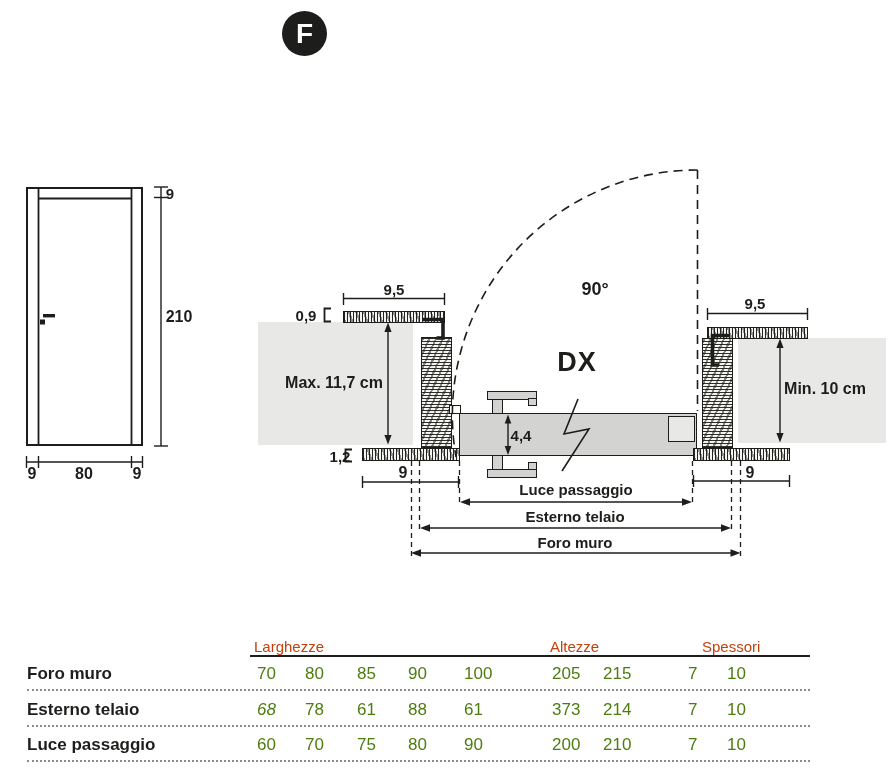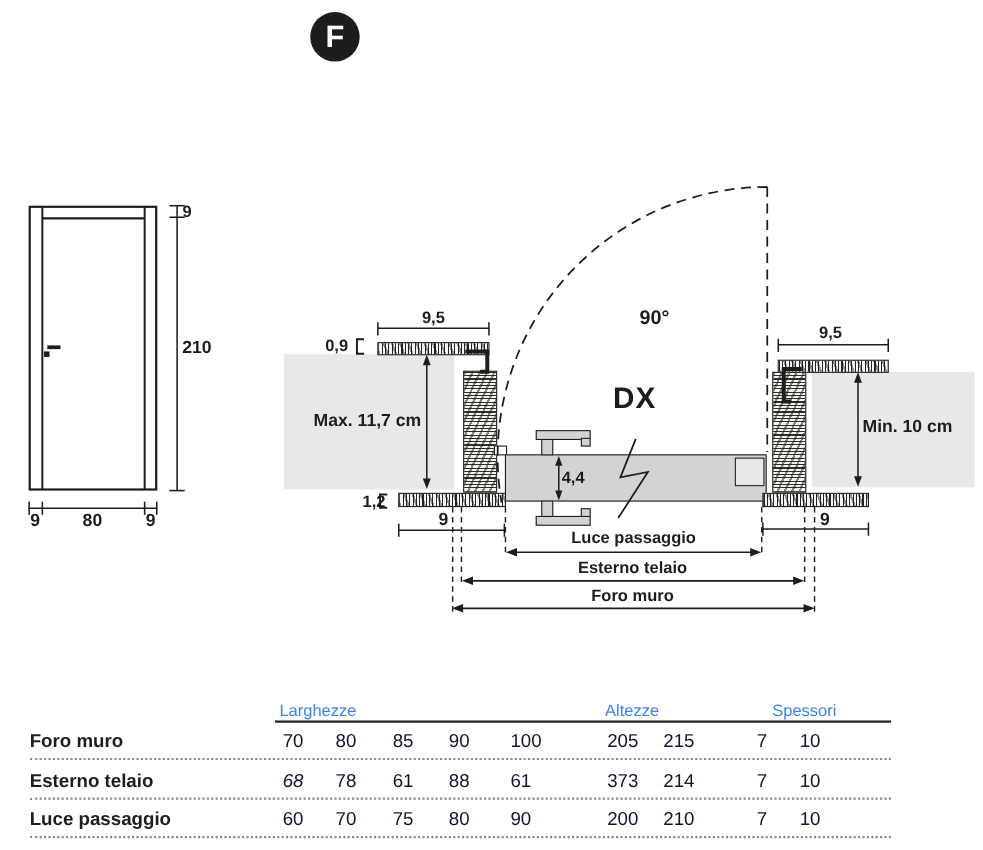--- a/index.html
+++ b/index.html
@@ -27,23 +27,23 @@
     background:
       repeating-linear-gradient(0deg, rgba(25,25,23,.9) 0 1px, rgba(255,255,255,0) 1px 3px),
       repeating-linear-gradient(115deg, rgba(25,25,23,.5) 0 2px, rgba(255,255,255,0) 2px 6px),
       #f5f4f0;}
   .rebate{position:absolute;background:#fff;border:1.5px solid #1d1d1b;box-sizing:border-box;}
   .hinge{position:absolute;background:#e8e8e6;border:1.6px solid #1d1d1b;box-sizing:border-box;}
   .frame-outline{position:absolute;border:2px solid #1d1d1b;box-sizing:border-box;background:#fff;}
   svg.overlay{position:absolute;left:0;top:0;pointer-events:none;}
   
   .t-title{position:absolute;left:27px;top:620px;font-size:16px;font-weight:bold;letter-spacing:.4px;}
-  .thead{position:absolute;top:638px;font-size:15px;color:#3b82f6;}
+  .thead{position:absolute;top:638px;font-size:15px;color:#c2410c;}
   .trowlbl{position:absolute;font-size:17px;font-weight:bold;color:#1d1d1b;left:27px;}
-  .tnum{position:absolute;font-size:17px;color:#0f172a;}
+  .tnum{position:absolute;font-size:17px;color:#4d7c0f;}
   .solidline{position:absolute;left:250px;top:655px;width:560px;height:2px;background:#1d1d1b;}
   .dotline{position:absolute;left:27px;width:783px;height:0;border-top:2px dotted #8c8c8c;}
 </style>
 </head>
 <body>
 
 <div id="canvas">
 
   <div class="badge">F</div>
 

